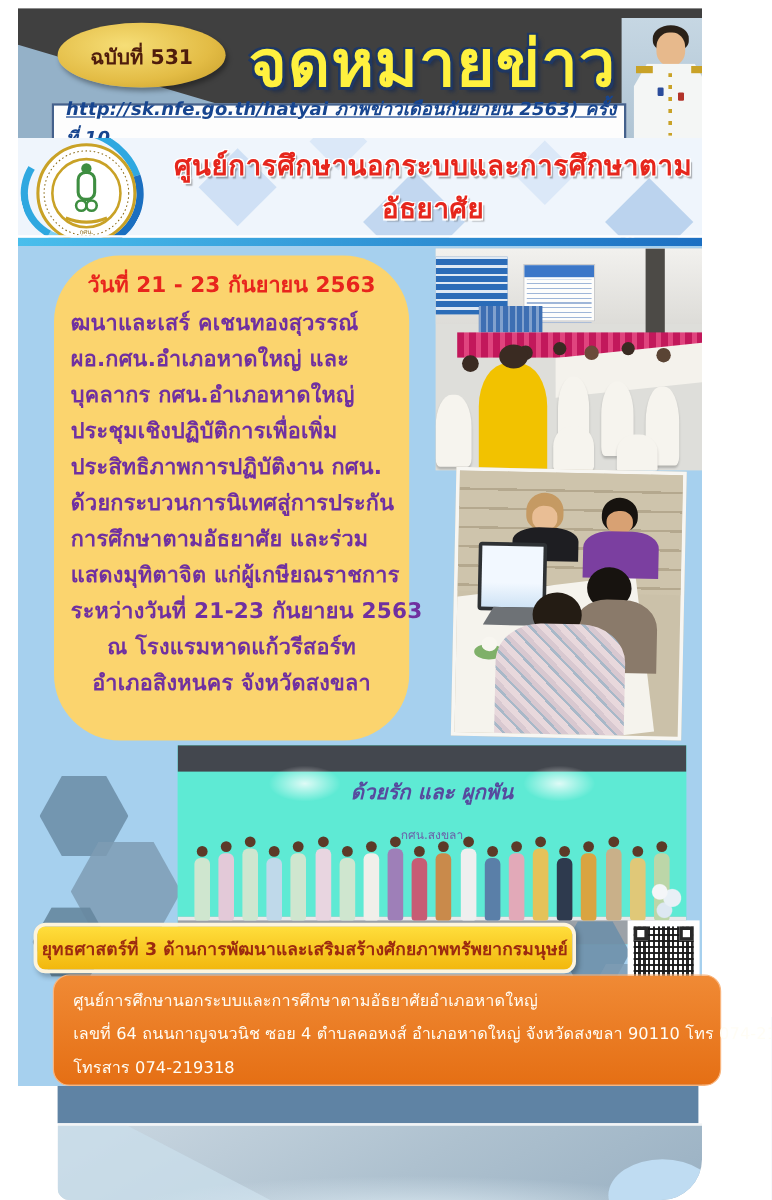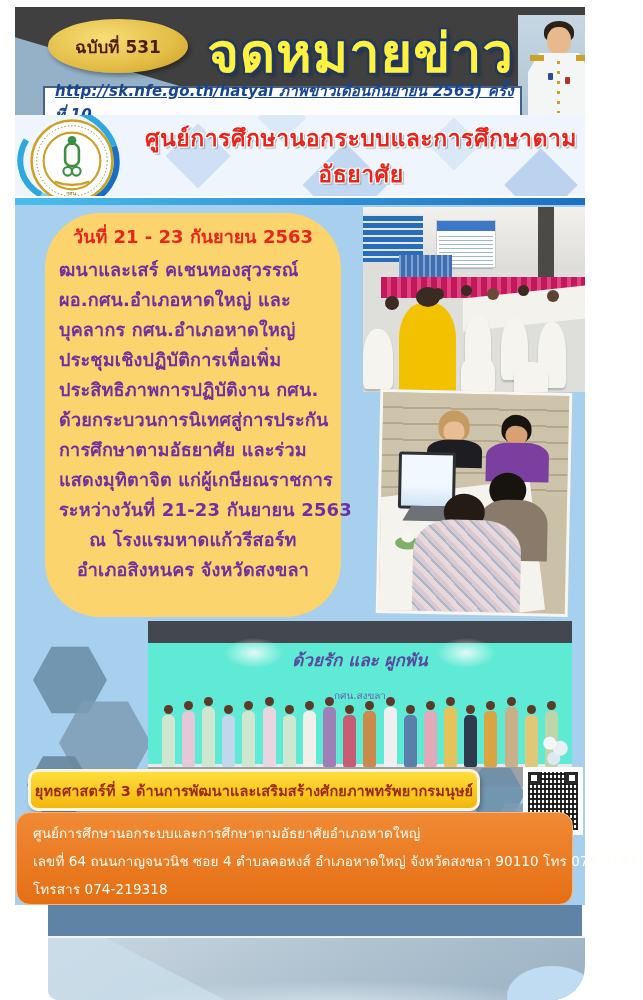--- a/index.html
+++ b/index.html
@@ -122,21 +122,21 @@
   .qr{position:absolute;left:523px;top:767px;width:60px;height:68px;background:#FFFFFF;padding:5px;}
   .qr-inner{position:relative;width:100%;height:100%;
     background:
       repeating-linear-gradient(0deg,#111 0 2px,transparent 2px 5px),
       repeating-linear-gradient(90deg,#111 0 2px,transparent 2px 4px);
     background-blend-mode:multiply;opacity:.9;}
   .finder{position:absolute;width:12px;height:12px;border:3px solid #111;background:#fff;}
   .finder.tl{left:0;top:0;} .finder.tr{right:0;top:0;} .finder.bl{left:0;bottom:0;}
 
   
-  .footer{position:absolute;left:16px;top:812px;width:557px;height:93px;border-radius:14px;
+  .footer{position:absolute;left:44px;top:812px;width:557px;height:93px;border-radius:14px;
     background:linear-gradient(180deg,#F08A35,#E56F14);border:1px solid #F9B57E;}
   .footer .fl{position:absolute;left:16px;color:#FFFDF5;font-size:13.5px;letter-spacing:.1px;white-space:nowrap;}
   .fl1{top:9px;} .fl2{top:37px;} .fl3{top:65px;}
   .reporter{position:absolute;right:4px;bottom:2px;width:248px;height:31px;background:#FFFEF6;border:2px solid #94A43B;
     display:flex;align-items:center;justify-content:center;}
   .reporter span{color:#35821B;font-weight:bold;font-size:15px;}
 
   
   .band{position:absolute;left:48px;top:905px;width:534px;height:31px;background:#5F83A4;}
   .bottomarea{position:absolute;left:48px;top:936px;width:537px;height:64px;border-radius:0 0 34px 10px;

